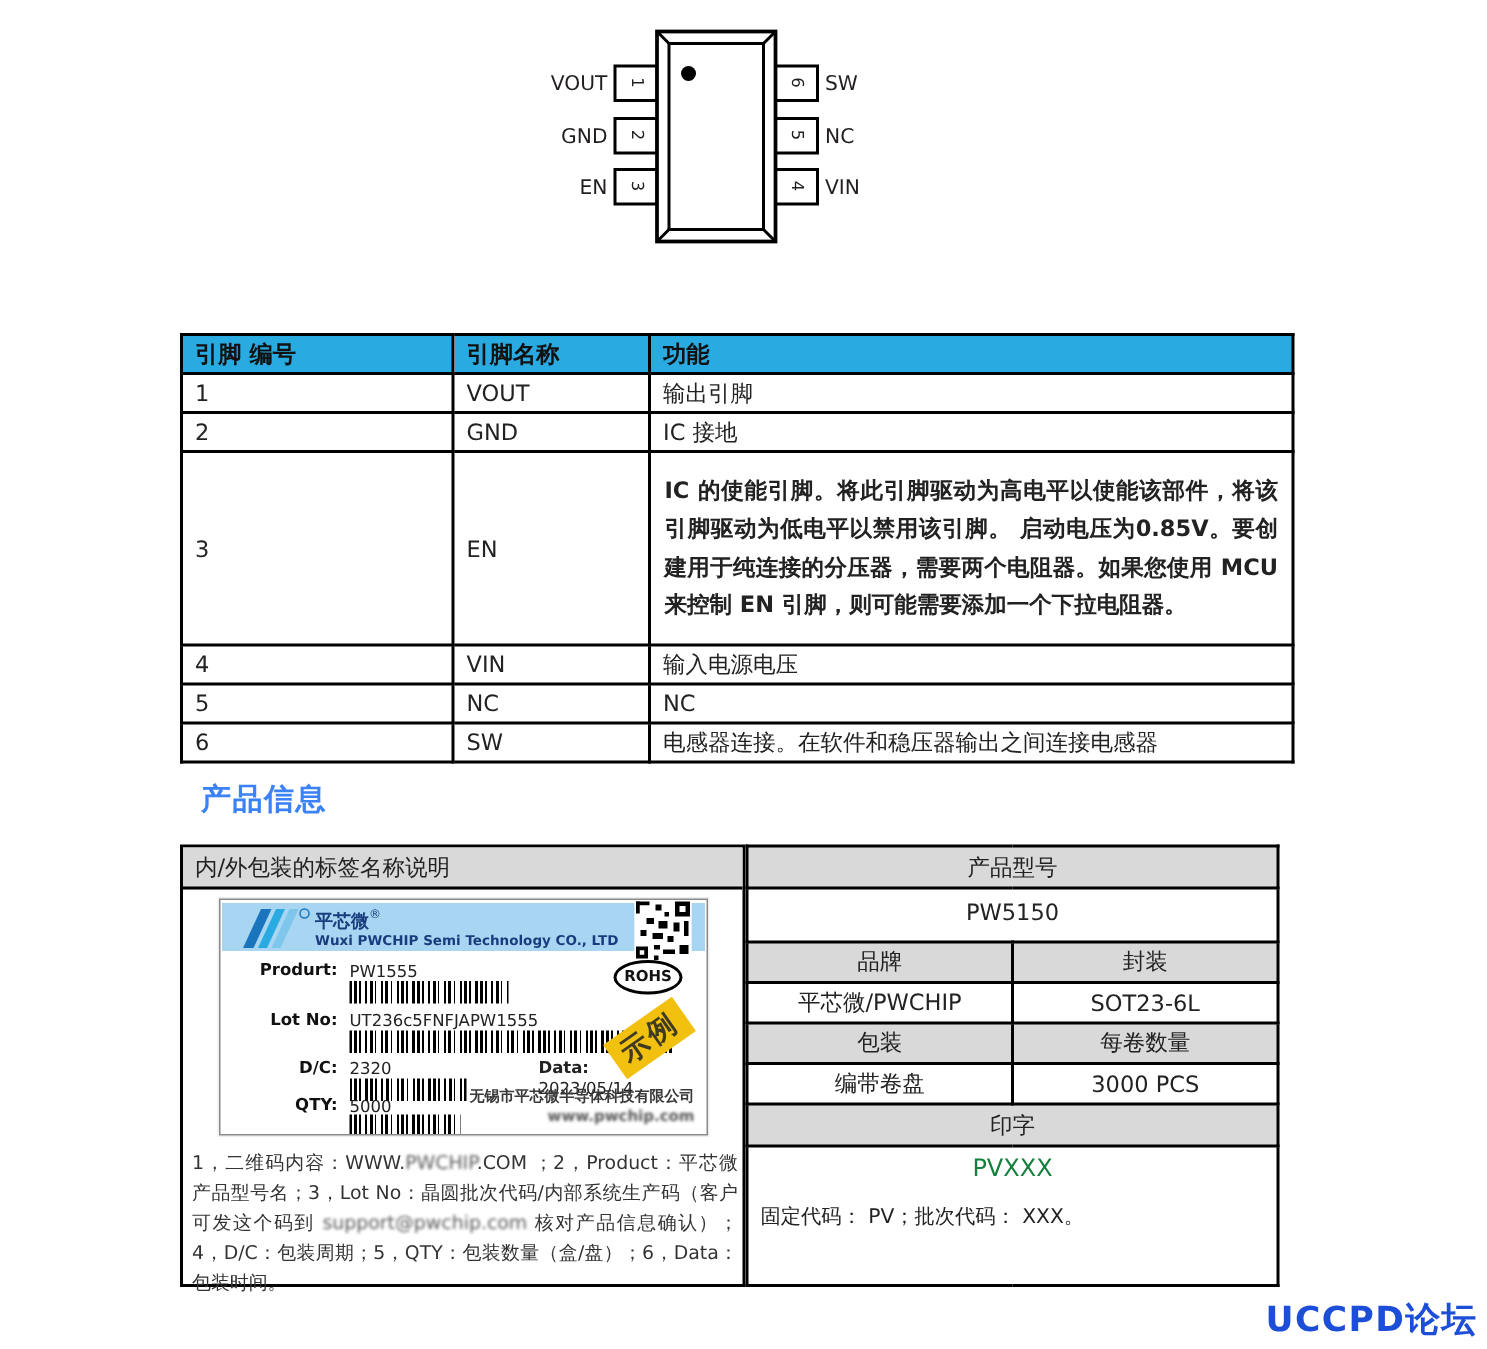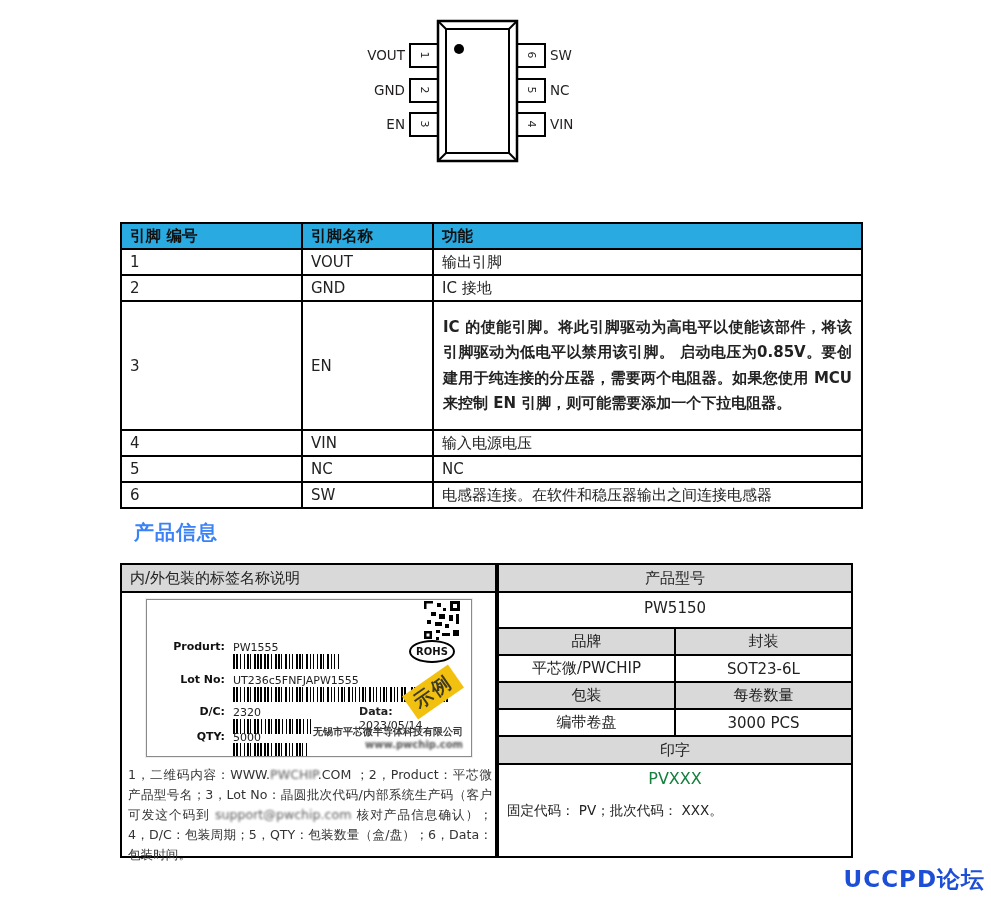--- a/index.html
+++ b/index.html
@@ -210,20 +210,34 @@
     </table>
 
   <div class="section-title">产品信息</div>
 
   <div class="prod-wrap">
 
     <div class="label-box">
       <div class="label-box-header">内/外包装的标签名称说明</div>
 
       <div class="label-card">
+        <div class="label-band">
+          <svg class="logo-svg" width="48" height="31" viewBox="0 0 48 31">
+            <polygon points="2,29 14,3 21,3 9,29" fill="#1B75BC"></polygon>
+            <polygon points="12,29 24,3 30,3 18,29" fill="#29ABE2"></polygon>
+            <polygon points="21,29 33,3 39,3 27,29" fill="#7FC6EC"></polygon>
+            <circle cx="43" cy="6" r="3" fill="none" stroke="#1B75BC" stroke-width="1"></circle>
+          </svg>
+          <div class="band-texts">
+            <div>
+              <span class="brand-cn">平芯微</span><span class="brand-reg">®</span>
+            </div>
+            <div class="company-en">Wuxi PWCHIP Semi Technology CO., LTD</div>
+          </div>
+        </div>
 
         <svg class="qr" width="38" height="42" viewBox="0 0 38 42">
           <rect x="0" y="0" width="38" height="42" fill="#fff"></rect>
           <rect x="1" y="1" width="9" height="2.5" fill="#000"></rect>
             <rect x="1" y="1" width="2.5" height="8" fill="#000"></rect>
           <rect x="27" y="1" width="10" height="10" fill="#000"></rect>
             <rect x="30" y="4" width="4" height="4" fill="#fff"></rect>
           <rect x="14" y="3" width="4" height="4" fill="#000"></rect>
           <rect x="20" y="8" width="3" height="3" fill="#000"></rect>
           <rect x="8" y="12" width="5" height="4" fill="#000"></rect>

